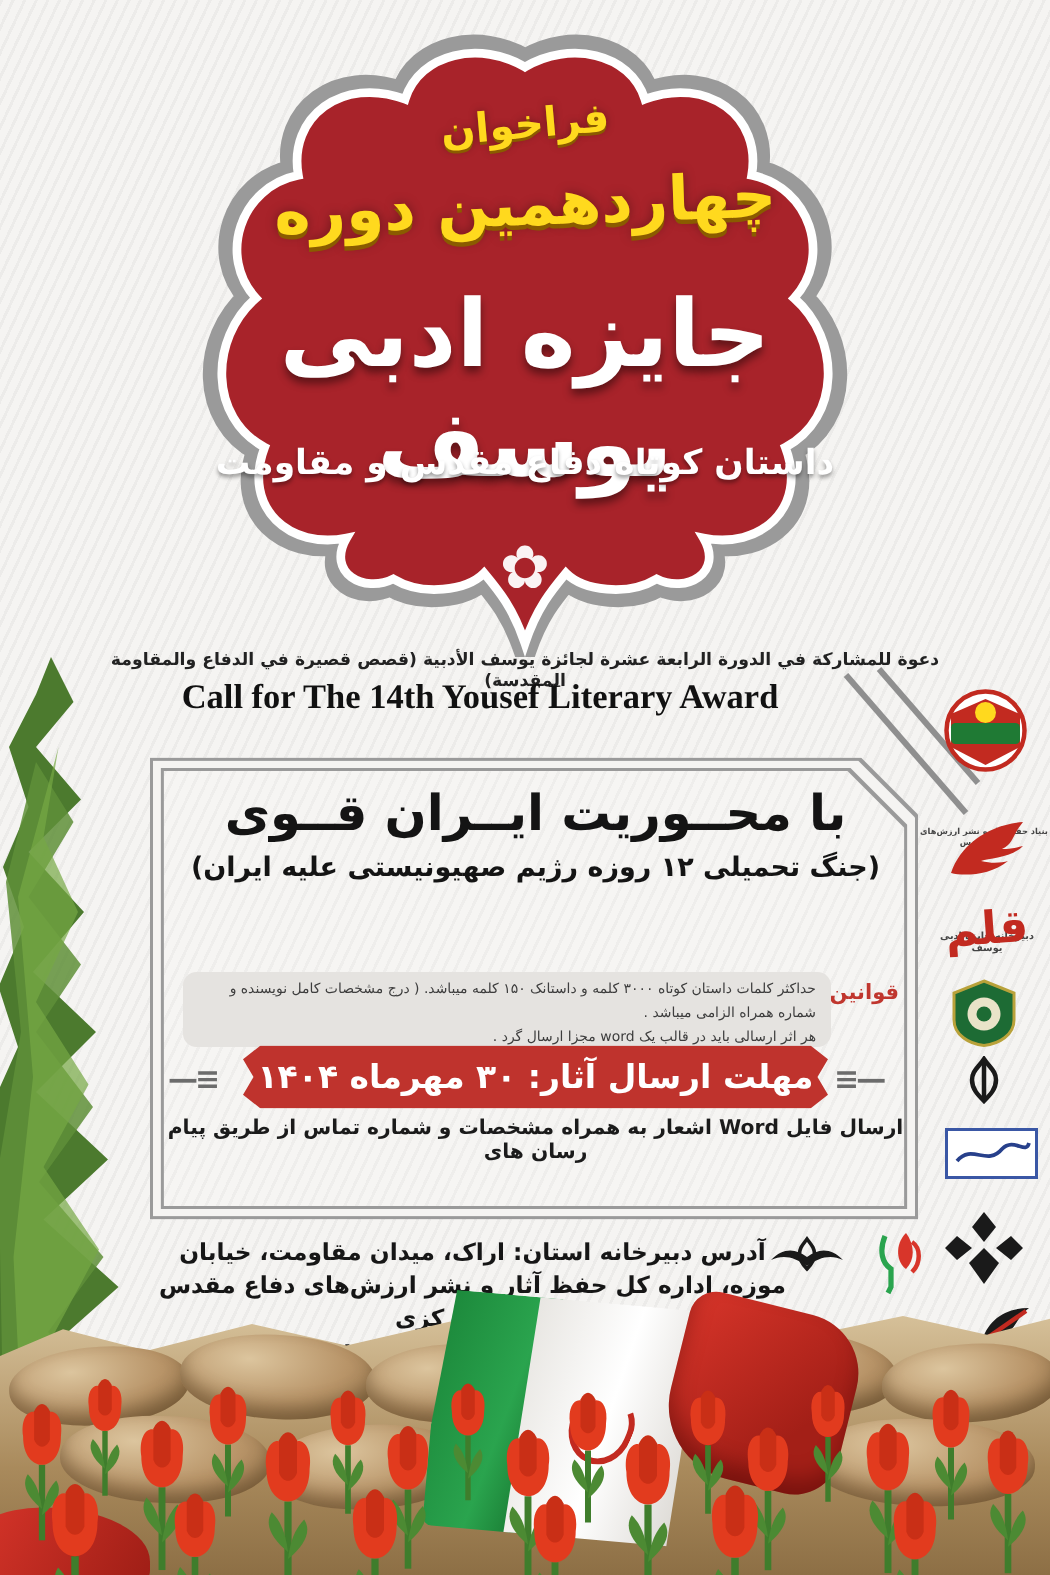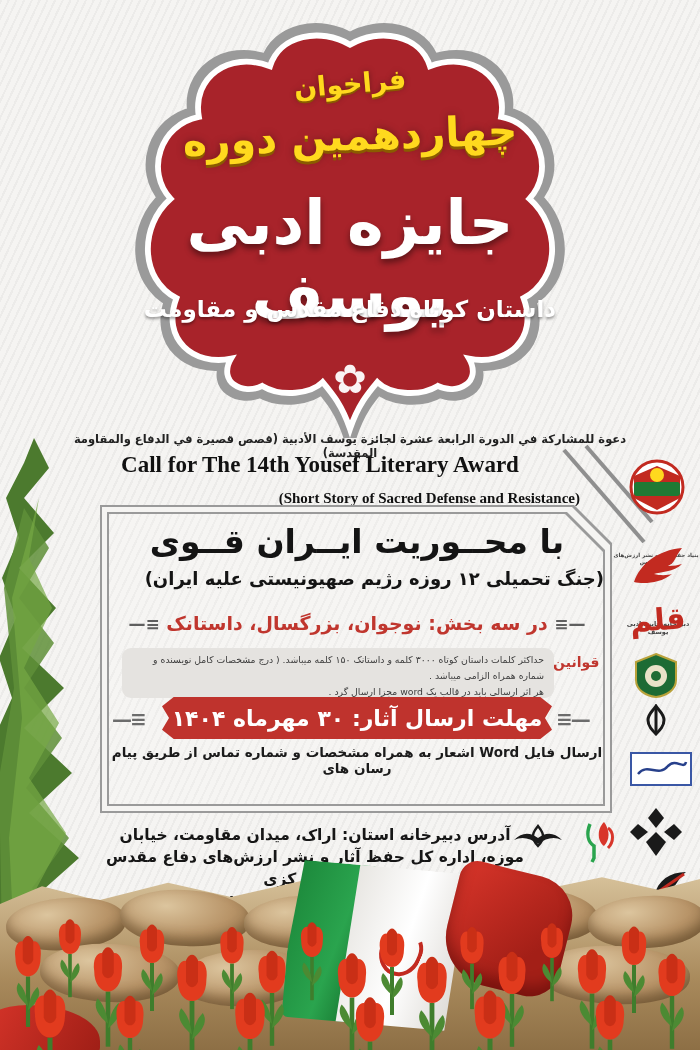--- a/index.html
+++ b/index.html
@@ -32,21 +32,21 @@
     font-family:"Liberation Serif", serif;font-size:15px;font-weight:bold;color:#111;}
   
   .chamfer{clip-path:polygon(0 0, calc(100% - 38px) 0, 100% 38px, 100% 100%, 0 100%);}
   #box-outer{left:100px;top:505px;width:512px;height:308px;background:#9a9a9a;}
   #box-mid{left:102px;top:507px;width:508px;height:304px;background:#f5f4f2;}
   #box-inner-line{left:107px;top:512px;width:498px;height:294px;background:#9a9a9a;}
   #box-inner{left:109px;top:514px;width:494px;height:290px;
     background:repeating-linear-gradient(115deg, rgba(120,120,120,0.06) 0 2px, rgba(255,255,255,0) 2px 7px),#f6f5f3;}
   #theme-title{left:110px;top:522px;width:494px;text-align:center;direction:rtl;
     font-size:33px;font-weight:900;color:#141414;}
-  #theme-note{left:110px;top:568px;width:494px;direction:rtl;
+  #theme-note{left:110px;top:568px;width:494px;text-align:center;direction:rtl;
     font-size:18px;font-weight:800;color:#141414;}
   #sections-line{left:110px;top:612px;width:494px;text-align:center;direction:rtl;
     font-size:19px;font-weight:800;color:#c0362e;}
   .deco{color:#5f5f5f;font-weight:bold;font-size:17px;}
   
   #rules-label{left:538px;top:654px;width:66px;text-align:center;direction:rtl;
     font-size:14px;font-weight:800;color:#c0362e;}
   #rules-box{left:122px;top:648px;width:412px;height:42px;background:#e5e3e0;border-radius:9px;
     padding:4px 10px;direction:rtl;font-size:9.3px;color:#3d3d3d;line-height:16px;text-align:right;}
   
@@ -106,21 +106,20 @@
     </svg>
     <div class="badge-text" id="badge-kicker">فراخوان</div>
     <div class="badge-text" id="badge-edition">چهاردهمین دوره</div>
     <div class="badge-text" id="badge-title">جایزه ادبی یوسف</div>
     <div class="badge-text" id="badge-subtitle">داستان کوتاه دفاع مقدس و مقاومت</div>
     <div class="badge-text" id="badge-ornament">✿</div>
   </div>
 
   <div class="abs" id="arabic-line">دعوة للمشاركة في الدورة الرابعة عشرة لجائزة يوسف الأدبية (قصص قصيرة في الدفاع والمقاومة المقدسة)</div>
   <div class="abs" id="english-title">Call for The 14th Yousef Literary Award</div>
-  <div class="abs" id="english-subtitle">(Short Story of Sacred Defense and Resistance)</div>
 
   <svg class="abs" id="title-diag" width="100" height="120">
     <line x1="8" y1="8" x2="88" y2="100" stroke="#8f8f8f" stroke-width="4"></line>
     <line x1="30" y1="4" x2="96" y2="80" stroke="#8f8f8f" stroke-width="4"></line>
   </svg>
 
   <svg class="abs" id="diag-dashes" width="115" height="140">
     <g stroke="#8f8f8f" stroke-width="6" stroke-dasharray="13 10">
       <line x1="60" y1="0" x2="0" y2="70"></line>
       <line x1="85" y1="10" x2="15" y2="92"></line>
@@ -129,25 +128,20 @@
     </g>
   </svg>
 
   <div class="abs chamfer" id="box-outer"></div>
   <div class="abs chamfer" id="box-mid"></div>
   <div class="abs chamfer" id="box-inner-line"></div>
   <div class="abs chamfer" id="box-inner"></div>
 
   <div class="abs" id="theme-title">با محــوریت ایــران قــوی</div>
   <div class="abs" id="theme-note">(جنگ تحمیلی ۱۲ روزه رژیم صهیونیستی علیه ایران)</div>
-  <div class="abs" id="sections-line">
-    <span class="deco">—≡</span>
-    <span>در سه بخش: نوجوان، بزرگسال، داستانک</span>
-    <span class="deco">≡—</span>
-  </div>
 
   <div class="abs" id="rules-label">قوانین :</div>
   <div class="abs" id="rules-box">
     <div>حداکثر کلمات داستان کوتاه ۳۰۰۰ کلمه و داستانک ۱۵۰ کلمه میباشد. ( درج مشخصات کامل نویسنده و شماره همراه الزامی میباشد .</div>
     <div>هر اثر ارسالی باید در قالب یک word مجزا ارسال گرد .</div>
   </div>
 
   <div class="abs banner-side" id="banner-side-l">—≡</div>
   <div class="abs" id="deadline-banner">
     <span>مهلت ارسال آثار: ۳۰ مهرماه ۱۴۰۴</span>

